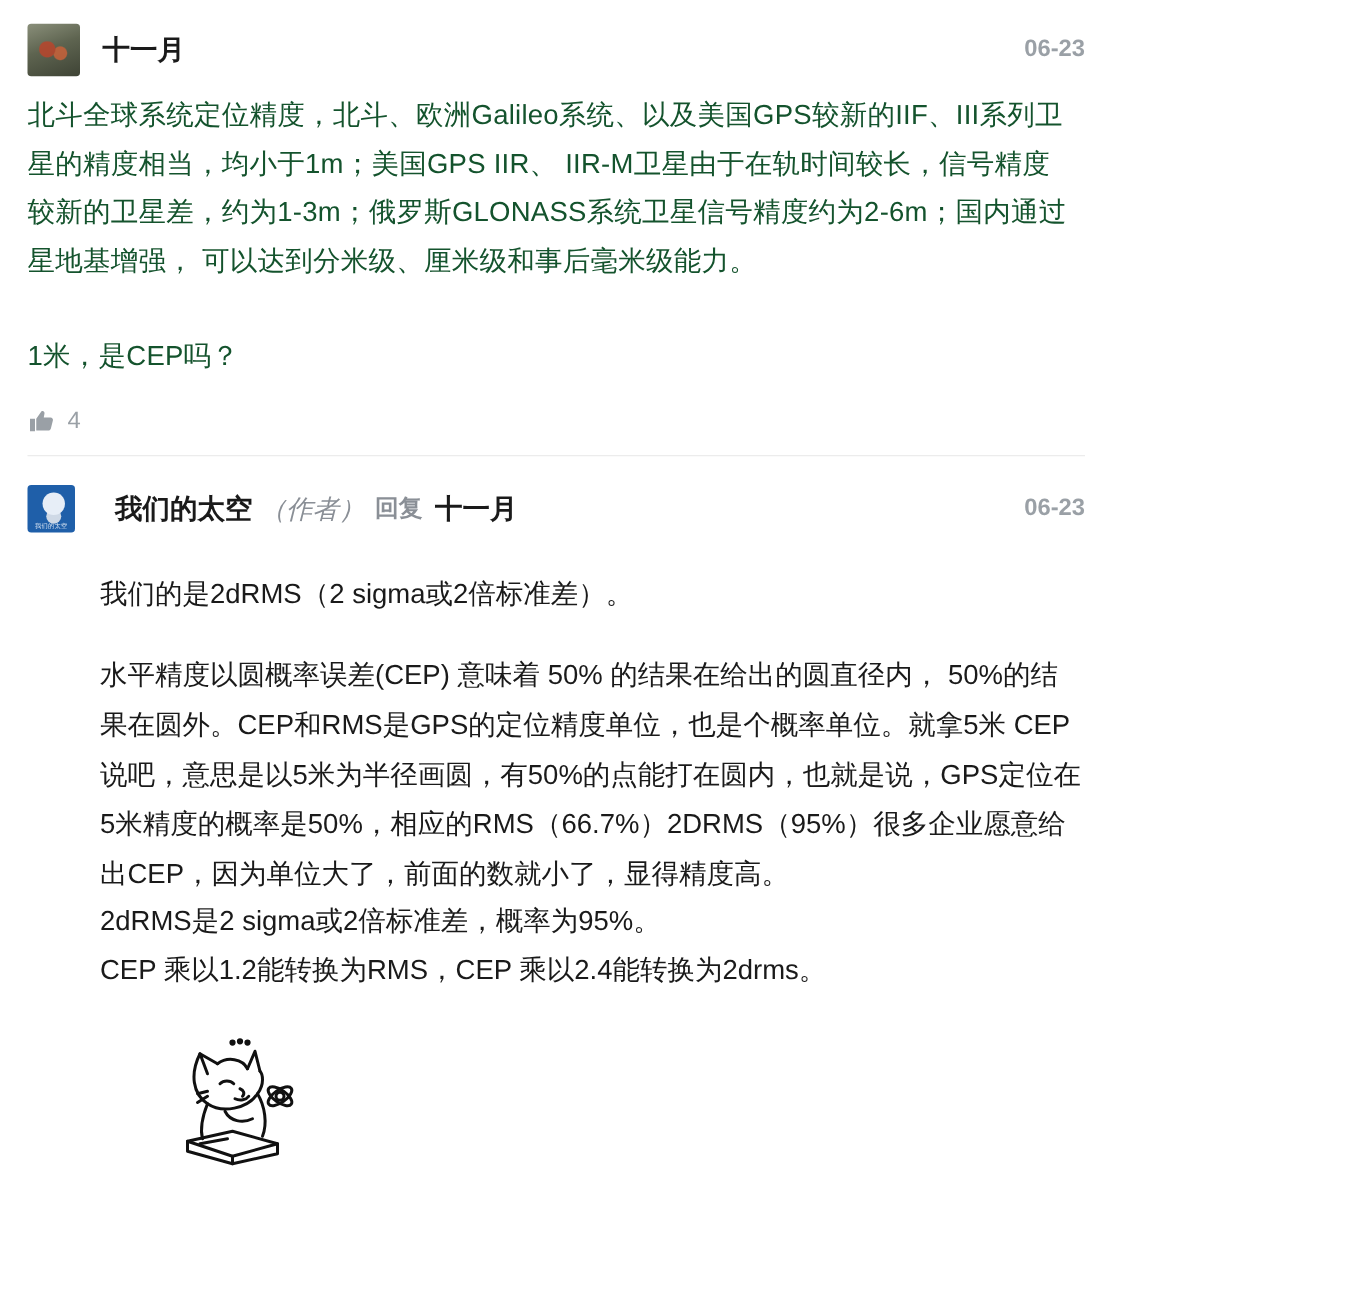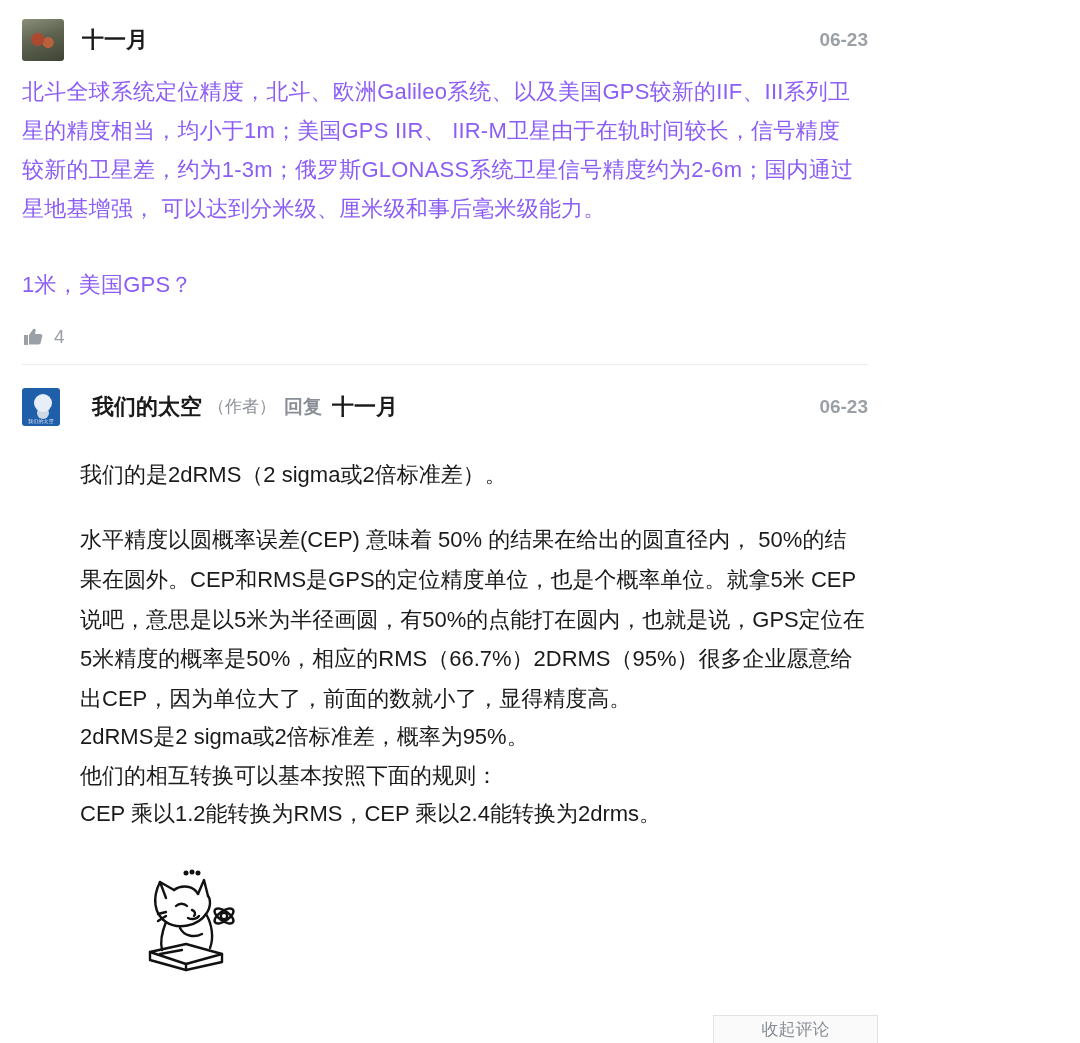--- a/index.html
+++ b/index.html
@@ -70,24 +70,25 @@
     letter-spacing: .2px;
   }
   .username {
     font-size: 22px;
     font-weight: bold;
     color: #1a1a1a;
     margin-left: 18px;
     line-height: 1;
   }
   .author-tag {
-    font-size: 17px;
+    font-size: 21px;
     color: #8a8f96;
     margin-left: 6px;
     font-weight: normal;
+    font-style: italic;
   }
   .reply-word {
     font-size: 19px;
     color: #8a8f96;
     margin-left: 8px;
     font-weight: bold;
   }
   .reply-target {
     font-size: 22px;
     font-weight: bold;
@@ -97,21 +98,21 @@
   .date {
     margin-left: auto;
     font-size: 19px;
     color: #9aa0a6;
     font-weight: bold;
   }
 
   .body-text {
     font-size: 22px;
     line-height: 1.78;
-    color: #8b5cf6;
+    color: #14532d;
     letter-spacing: .2px;
   }
   .comment .body-text {
     margin-top: 10px;
     padding-right: 10px;
   }
   .para-gap { height: 26px; }
 
   .likes {
     display: flex;
@@ -193,21 +194,21 @@
 
   <div class="comment">
     <div class="comment-head">
       <div class="avatar a1"></div>
       <span class="username">十一月</span>
       <span class="date">06-23</span>
     </div>
 
     <div class="body-text">北斗全球系统定位精度，北斗、欧洲Galileo系统、以及美国GPS较新的IIF、III系列卫星的精度相当，均小于1m；美国GPS IIR、 IIR-M卫星由于在轨时间较长，信号精度较新的卫星差，约为1-3m；俄罗斯GLONASS系统卫星信号精度约为2-6m；国内通过星地基增强， 可以达到分米级、厘米级和事后毫米级能力。</div>
     <div class="para-gap"></div>
-    <div class="body-text">1米，美国GPS？</div>
+    <div class="body-text">1米，是CEP吗？</div>
 
     <div class="likes">
       <span class="thumb">
         <svg width="22" height="20" viewBox="0 0 22 20" aria-hidden="true">
           <path d="M2 8h4v10H2z" fill="#9aa0a6"></path>
           <path d="M7 8l4.2-6c1.3-.6 2.6.2 2.4 1.7L13 7h5.4c1.3 0 2.2 1.1 1.9 2.3l-1.6 6.4c-.2 1-1.1 1.7-2.1 1.7H7V8z" fill="#9aa0a6"></path>
         </svg>
       </span>
       <span class="like-count">4</span>
     </div>
@@ -222,21 +223,20 @@
       <span class="author-tag">（作者）</span>
       <span class="reply-word">回复</span>
       <span class="reply-target">十一月</span>
       <span class="date">06-23</span>
     </div>
 
     <div class="reply-body">我们的是2dRMS（2 sigma或2倍标准差）。</div>
     <div class="para-gap"></div>
     <div class="reply-body" style="margin-top:0">水平精度以圆概率误差(CEP) 意味着 50% 的结果在给出的圆直径内， 50%的结果在圆外。CEP和RMS是GPS的定位精度单位，也是个概率单位。就拿5米 CEP说吧，意思是以5米为半径画圆，有50%的点能打在圆内，也就是说，GPS定位在5米精度的概率是50%，相应的RMS（66.7%）2DRMS（95%）很多企业愿意给出CEP，因为单位大了，前面的数就小了，显得精度高。</div>
     <div class="reply-body tight" style="margin-top:0">2dRMS是2 sigma或2倍标准差，概率为95%。</div>
-    <div class="reply-body tight" style="margin-top:0">他们的相互转换可以基本按照下面的规则：</div>
     <div class="reply-body tight" style="margin-top:0">CEP 乘以1.2能转换为RMS，CEP 乘以2.4能转换为2drms。</div>
 
     <div class="doodle">
       <svg width="120" height="110" viewBox="0 0 120 110" aria-hidden="true">
         <g fill="none" stroke="#111111" stroke-width="2.4" stroke-linecap="round" stroke-linejoin="round">
 
           <circle cx="50" cy="5" r="1.3" fill="#111"></circle>
           <circle cx="56" cy="4" r="1.3" fill="#111"></circle>
           <circle cx="62" cy="5" r="1.3" fill="#111"></circle>
 
@@ -264,17 +264,14 @@
 
           <path d="M14 84 L50 76 L86 86 L50 96 Z"></path>
           <path d="M14 84 L14 92 L50 102 L86 94 L86 86"></path>
           <path d="M50 96 L50 102"></path>
           <path d="M24 86 L46 82"></path>
         </g>
       </svg>
     </div>
   </div>
 
-  <div class="bottom-box">
-    <span>收起评论</span>
-  </div>
 
 </div>
 
 </body></html>

